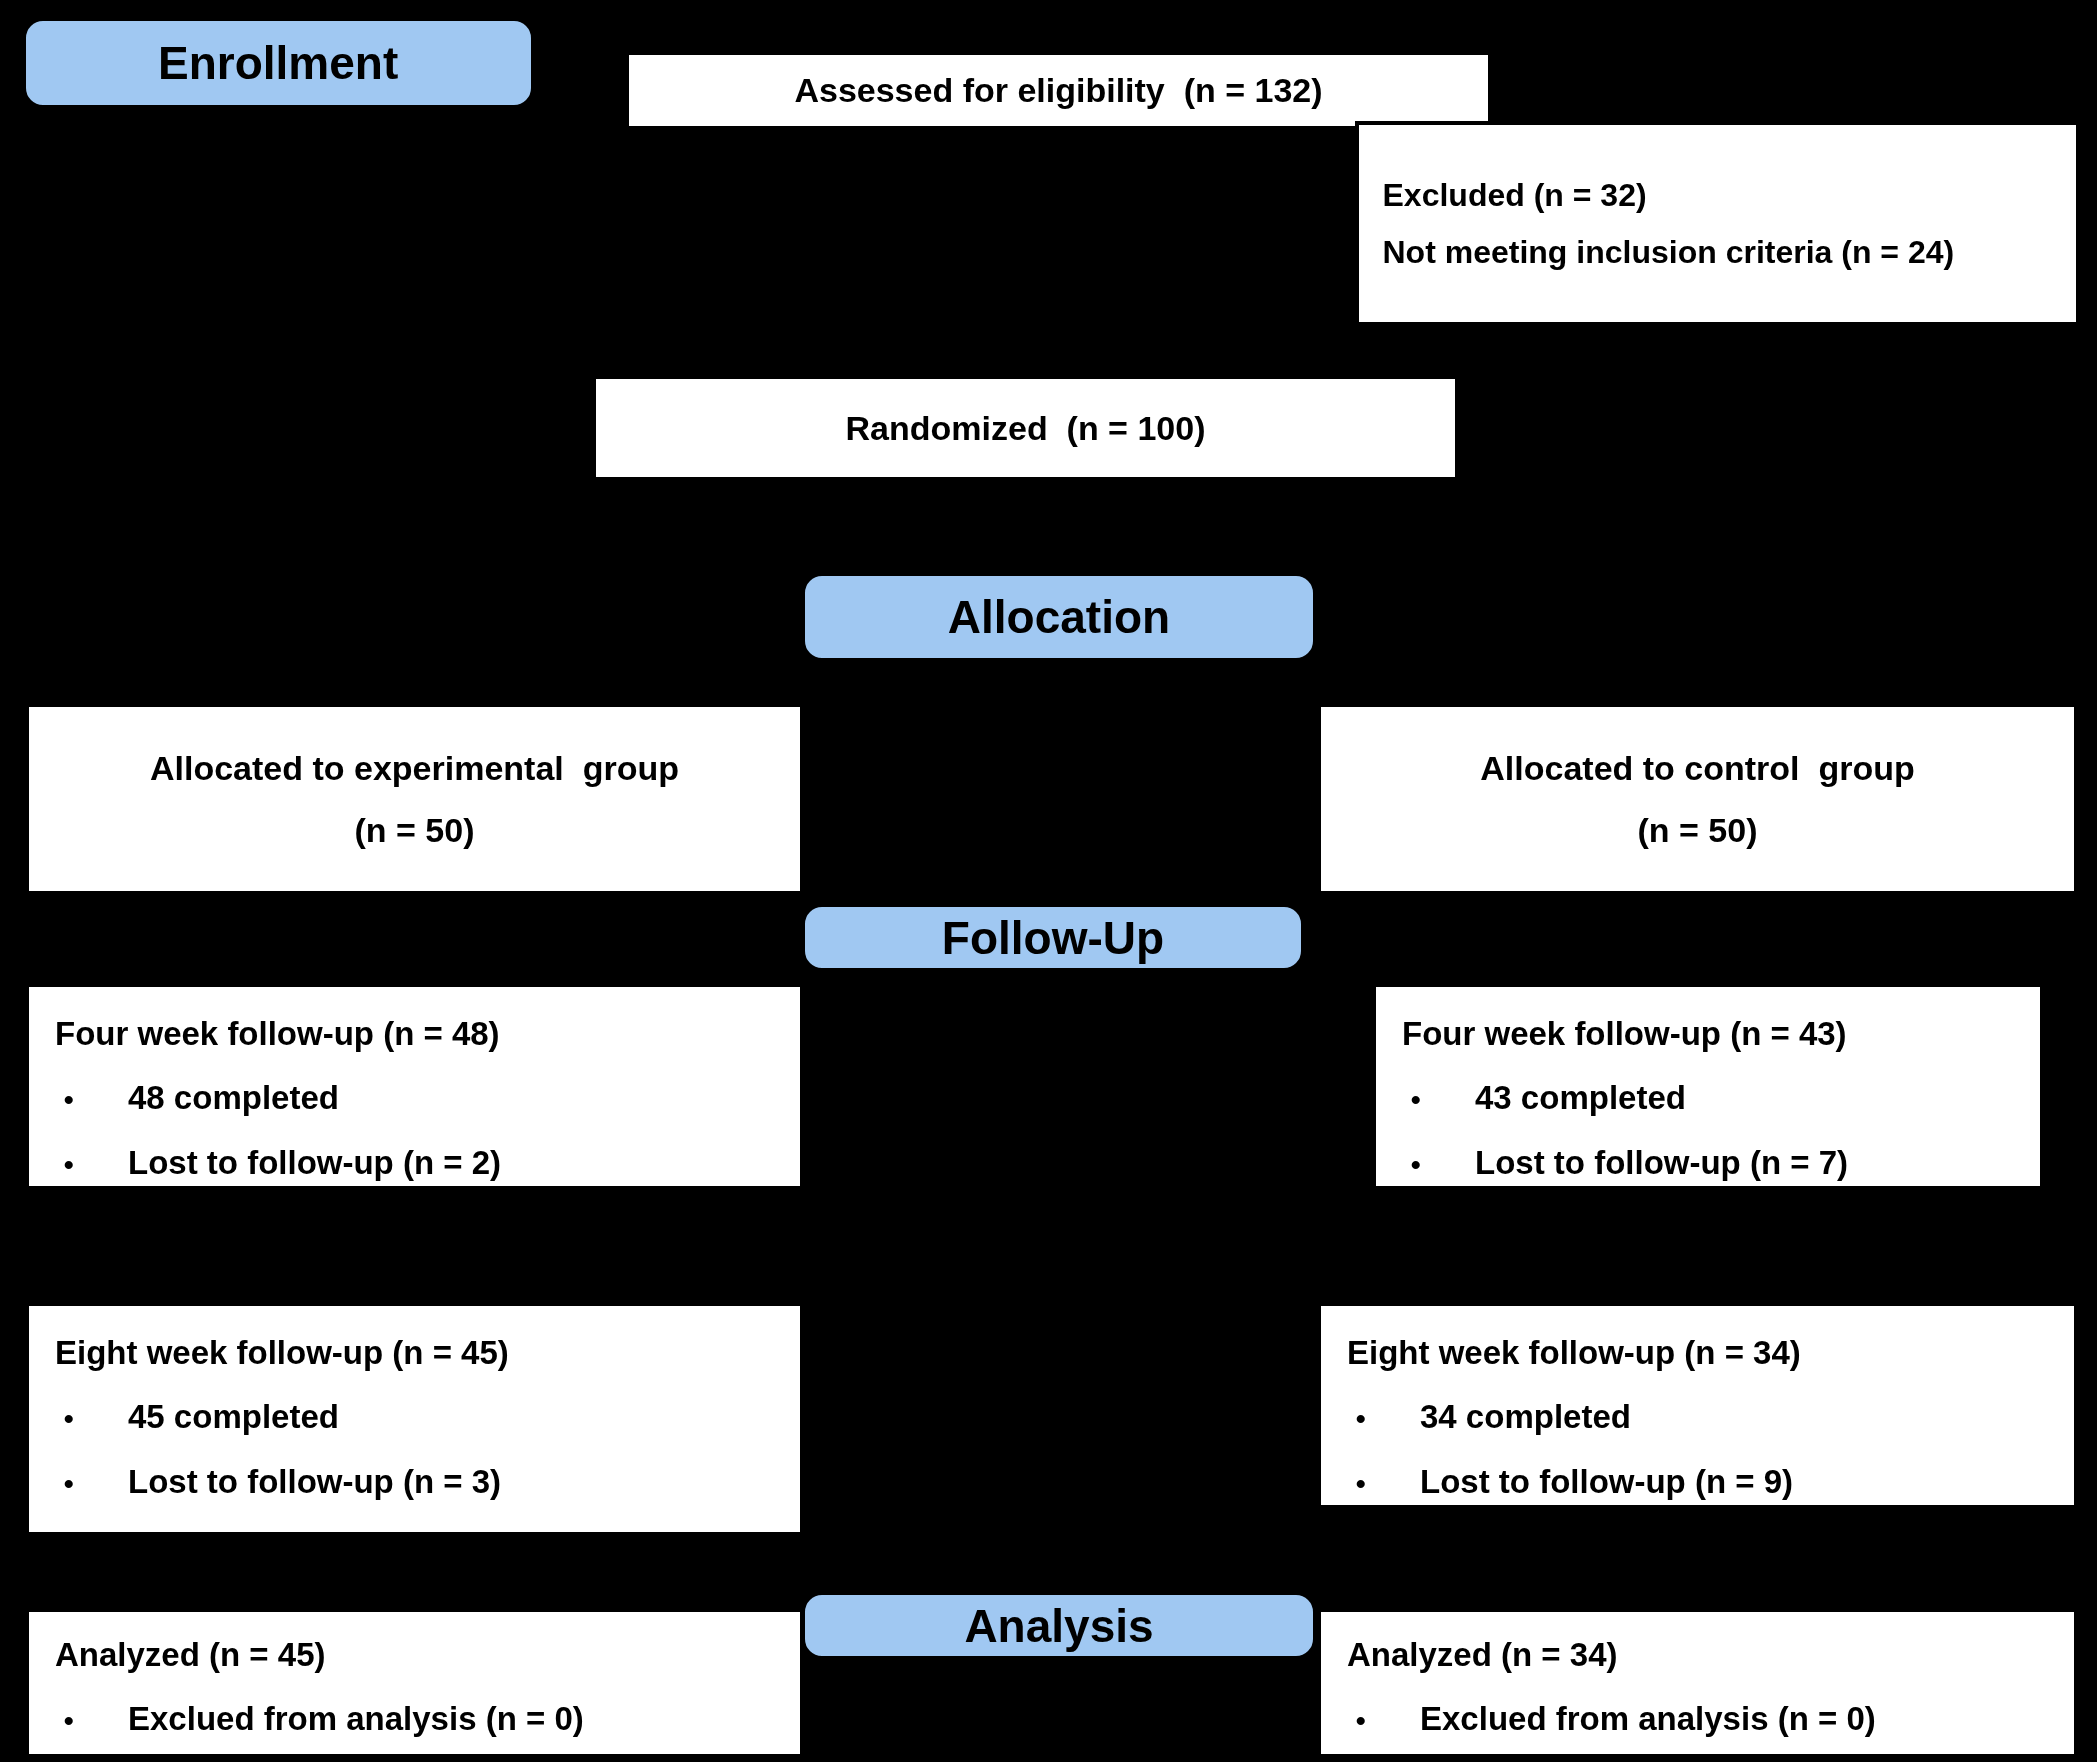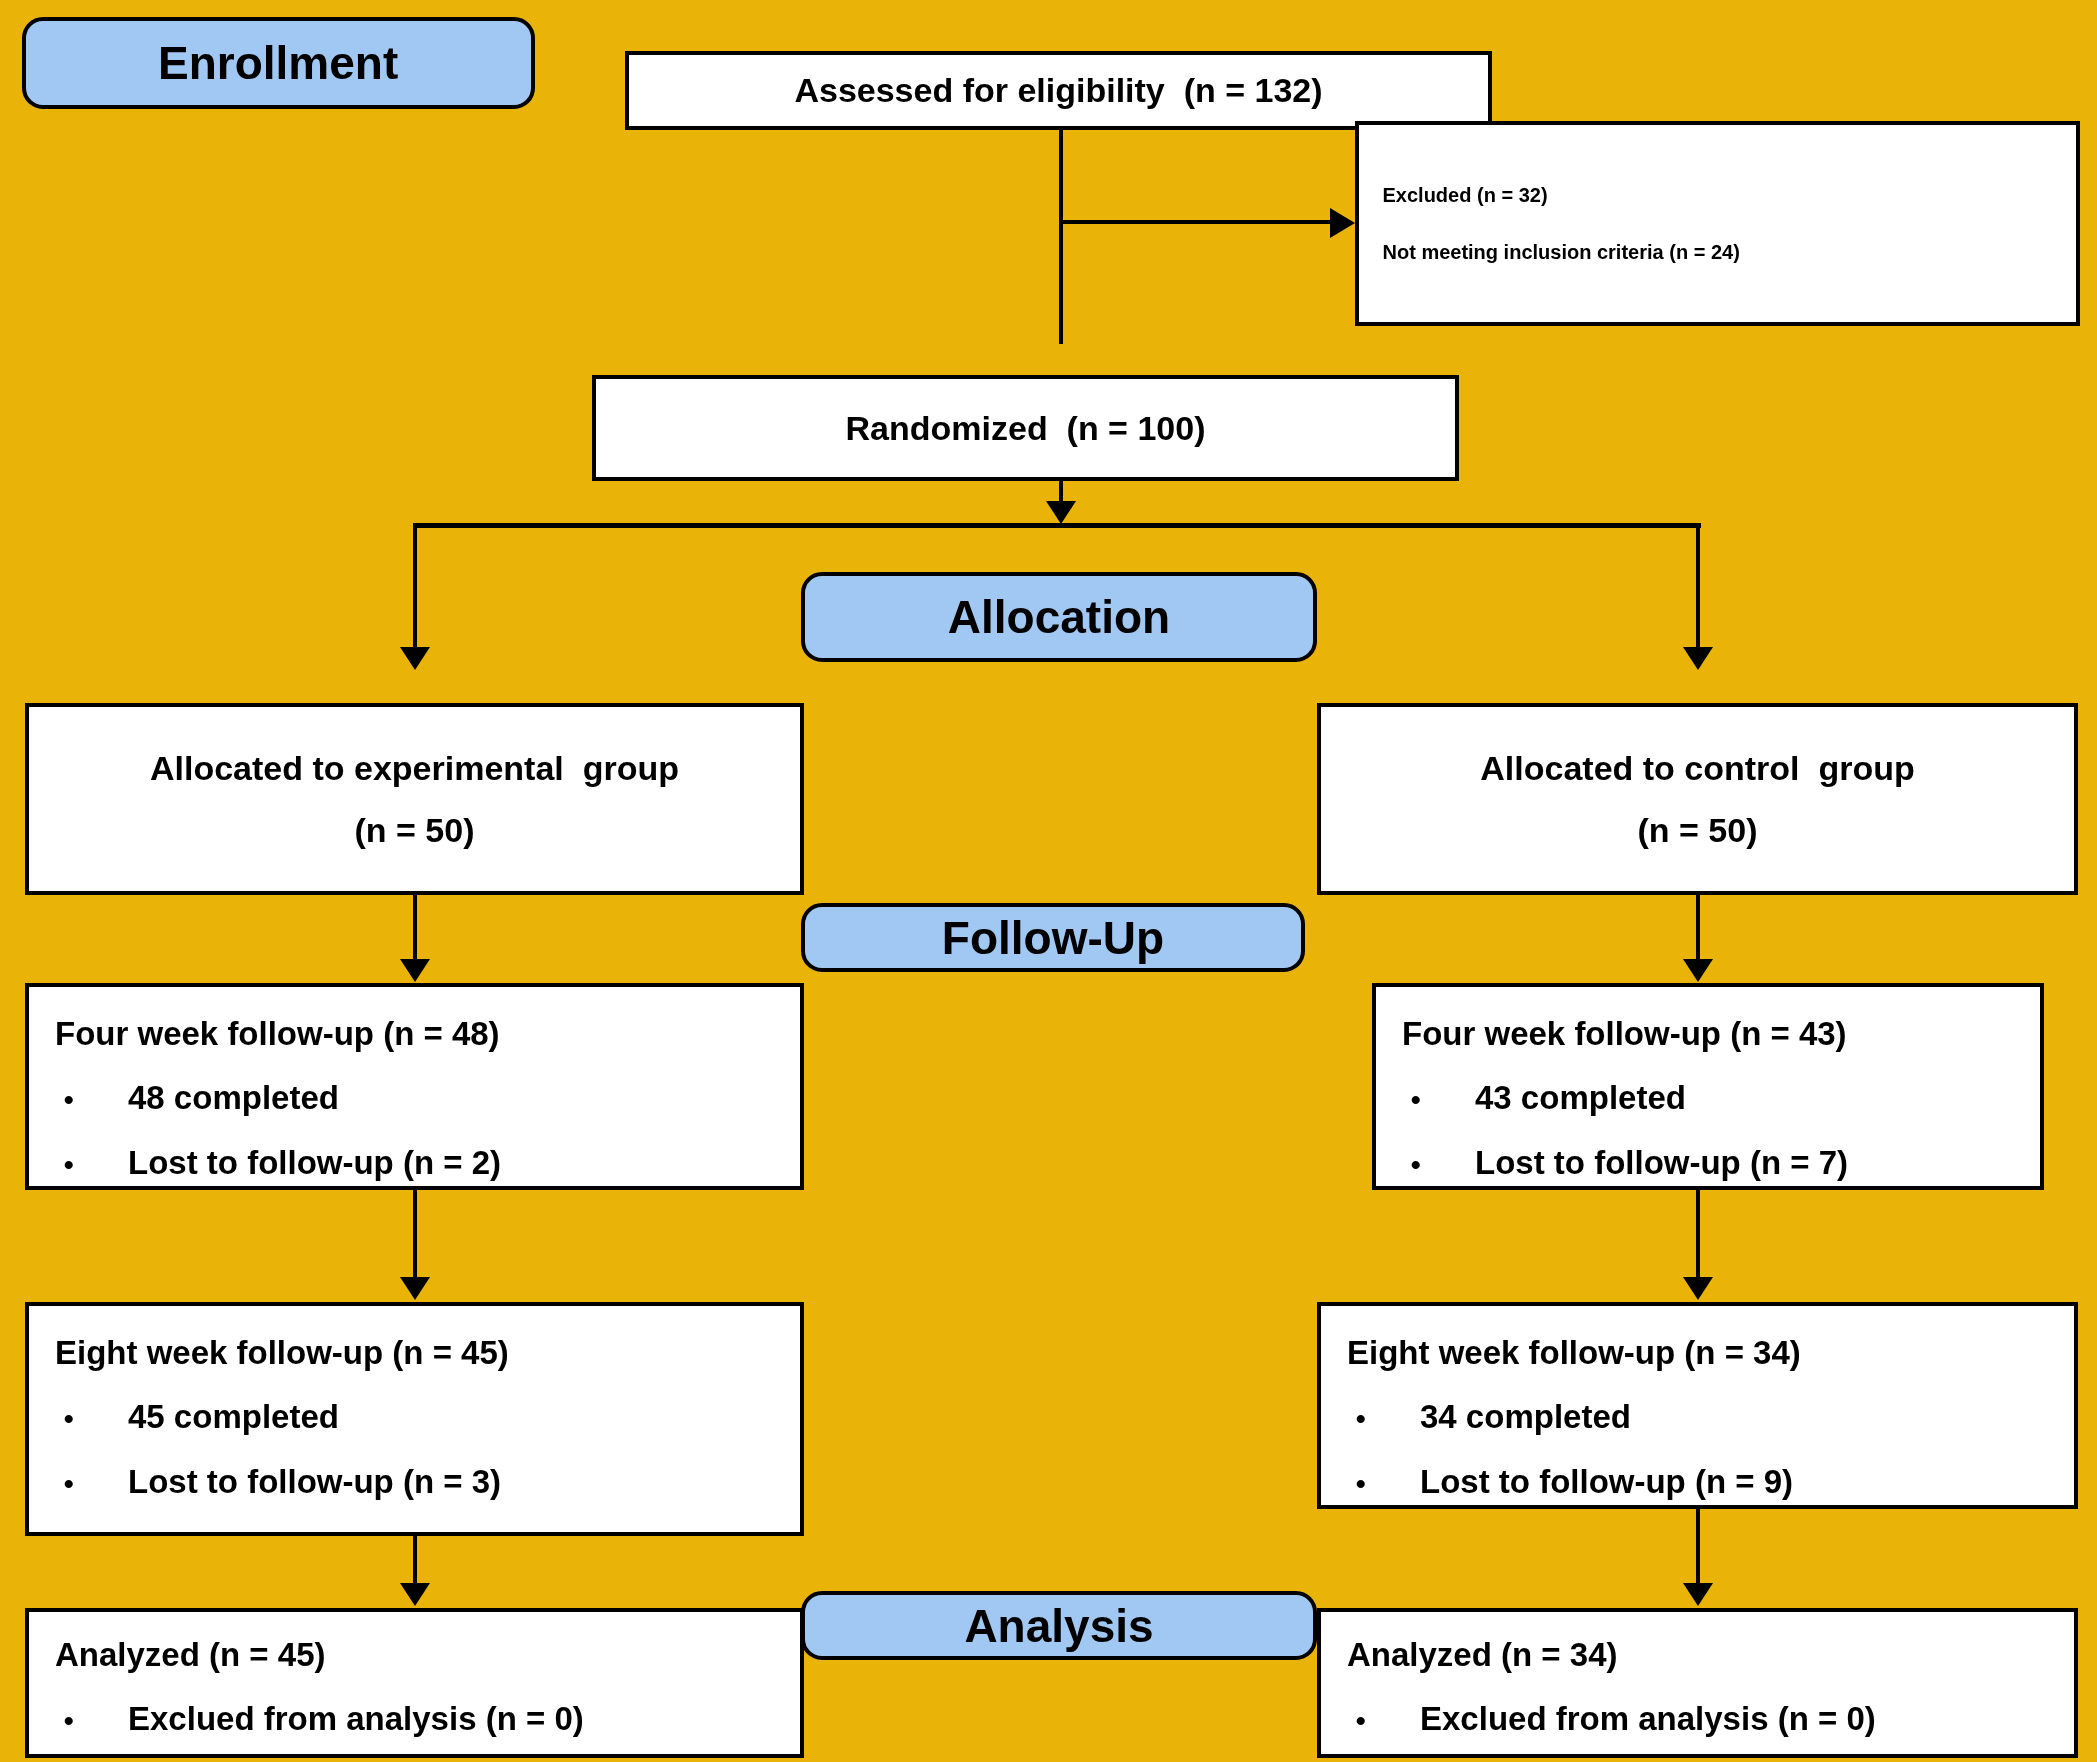--- a/index.html
+++ b/index.html
@@ -1,32 +1,32 @@
 <!DOCTYPE html>
 <html style="font-size:10px"><head>
 <meta charset="utf-8">
 <style>
   html,body { margin:0; padding:0; background:#ffffff; }
   .canvas {
-    position:relative; width:2097px; height:1763px; background:#eab308;
+    position:relative; width:2097px; height:1763px; background:#000000;
     font-family:"Liberation Sans","DejaVu Sans",sans-serif; font-weight:bold; color:#000;
     overflow:hidden;
   }
   .box {
     position:absolute; background:#fff; border:4.3px solid #000; box-sizing:border-box;
   }
   .box.centered { display:flex; flex-direction:column; align-items:center; justify-content:center; text-align:right;margin-top:32px; }
   .center-text { font-size:34px; line-height:62px; white-space:pre-wrap; }
   .stage-label {
     position:absolute; background:#A0C8F2; border:4.3px solid #000; border-radius:21px;
     display:flex; align-items:center; justify-content:center; box-sizing:border-box;
     font-size:46px; white-space:pre-wrap;
   }
   .list-box { padding:15px 10px 0 26px; font-size:33px; line-height:64px; }
-  .excluded-box { display:flex; flex-direction:column; justify-content:center; padding-left:23.5px; font-size:20px; line-height:57px; white-space:pre-wrap; }
+  .excluded-box { display:flex; flex-direction:column; justify-content:center; padding-left:23.5px; font-size:32px; line-height:57px; white-space:pre-wrap; }
   .line-item { white-space:pre-wrap; }
   .bullet-row { display:flex; align-items:baseline; }
   .bullet { width:73px; padding-left:8.7px; box-sizing:border-box; font-size:28.5px; flex:0 0 auto; }
   .vline, .hline { position:absolute; background:#000; }
   .arr-down {
     position:absolute; width:0; height:0;
     border-left:15px solid transparent; border-right:15px solid transparent; border-top:23.5px solid #000;
   }
   .arr-right {
     position:absolute; width:0; height:0;

